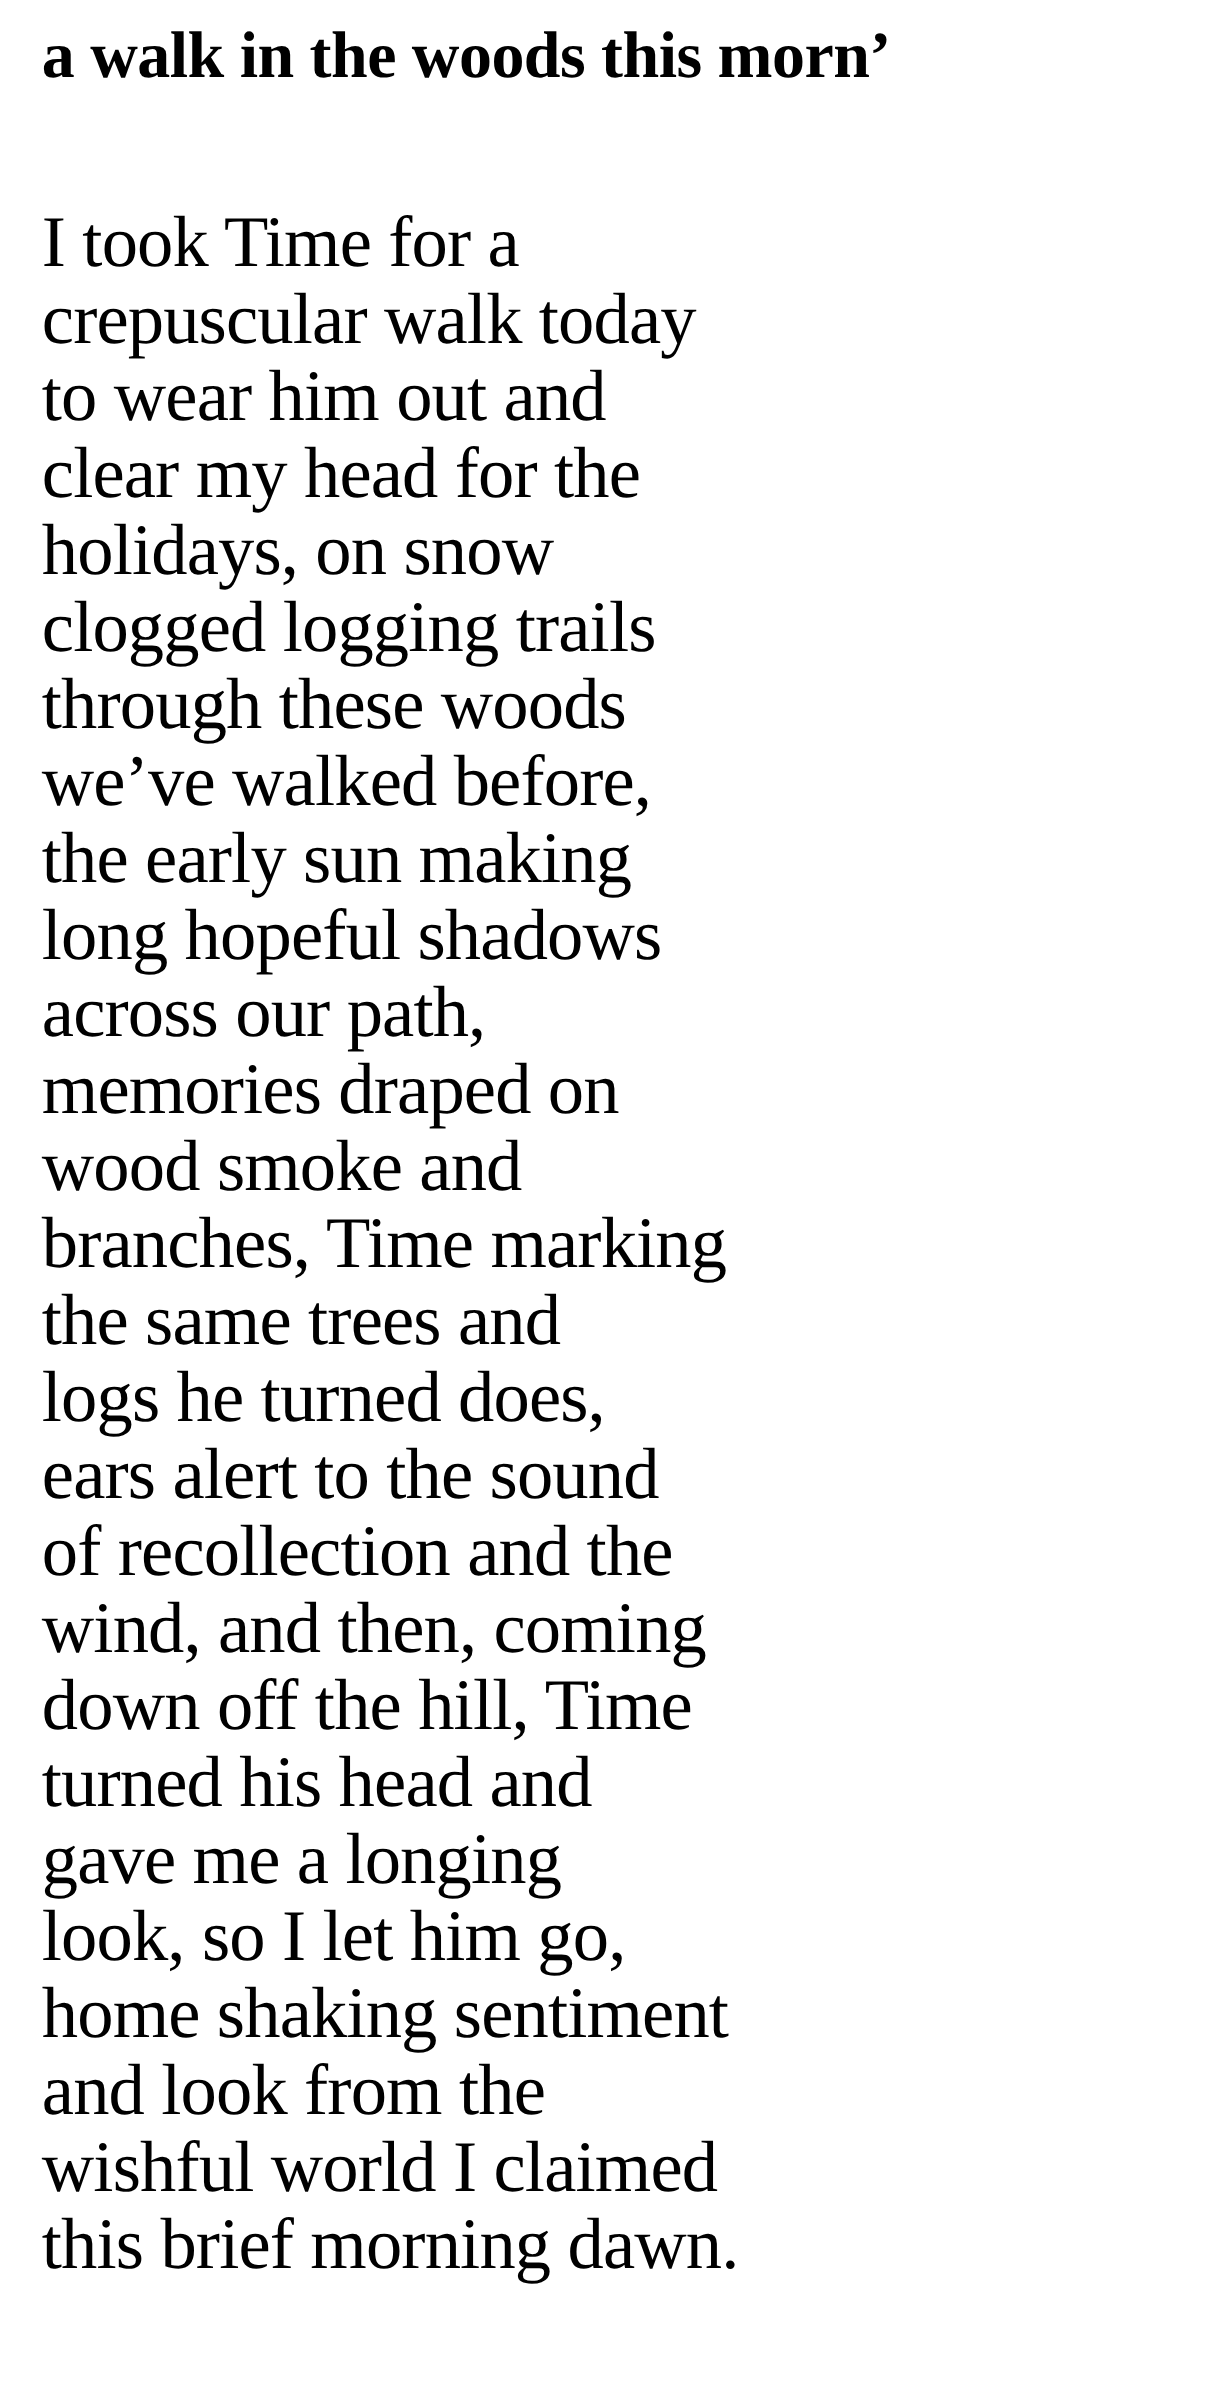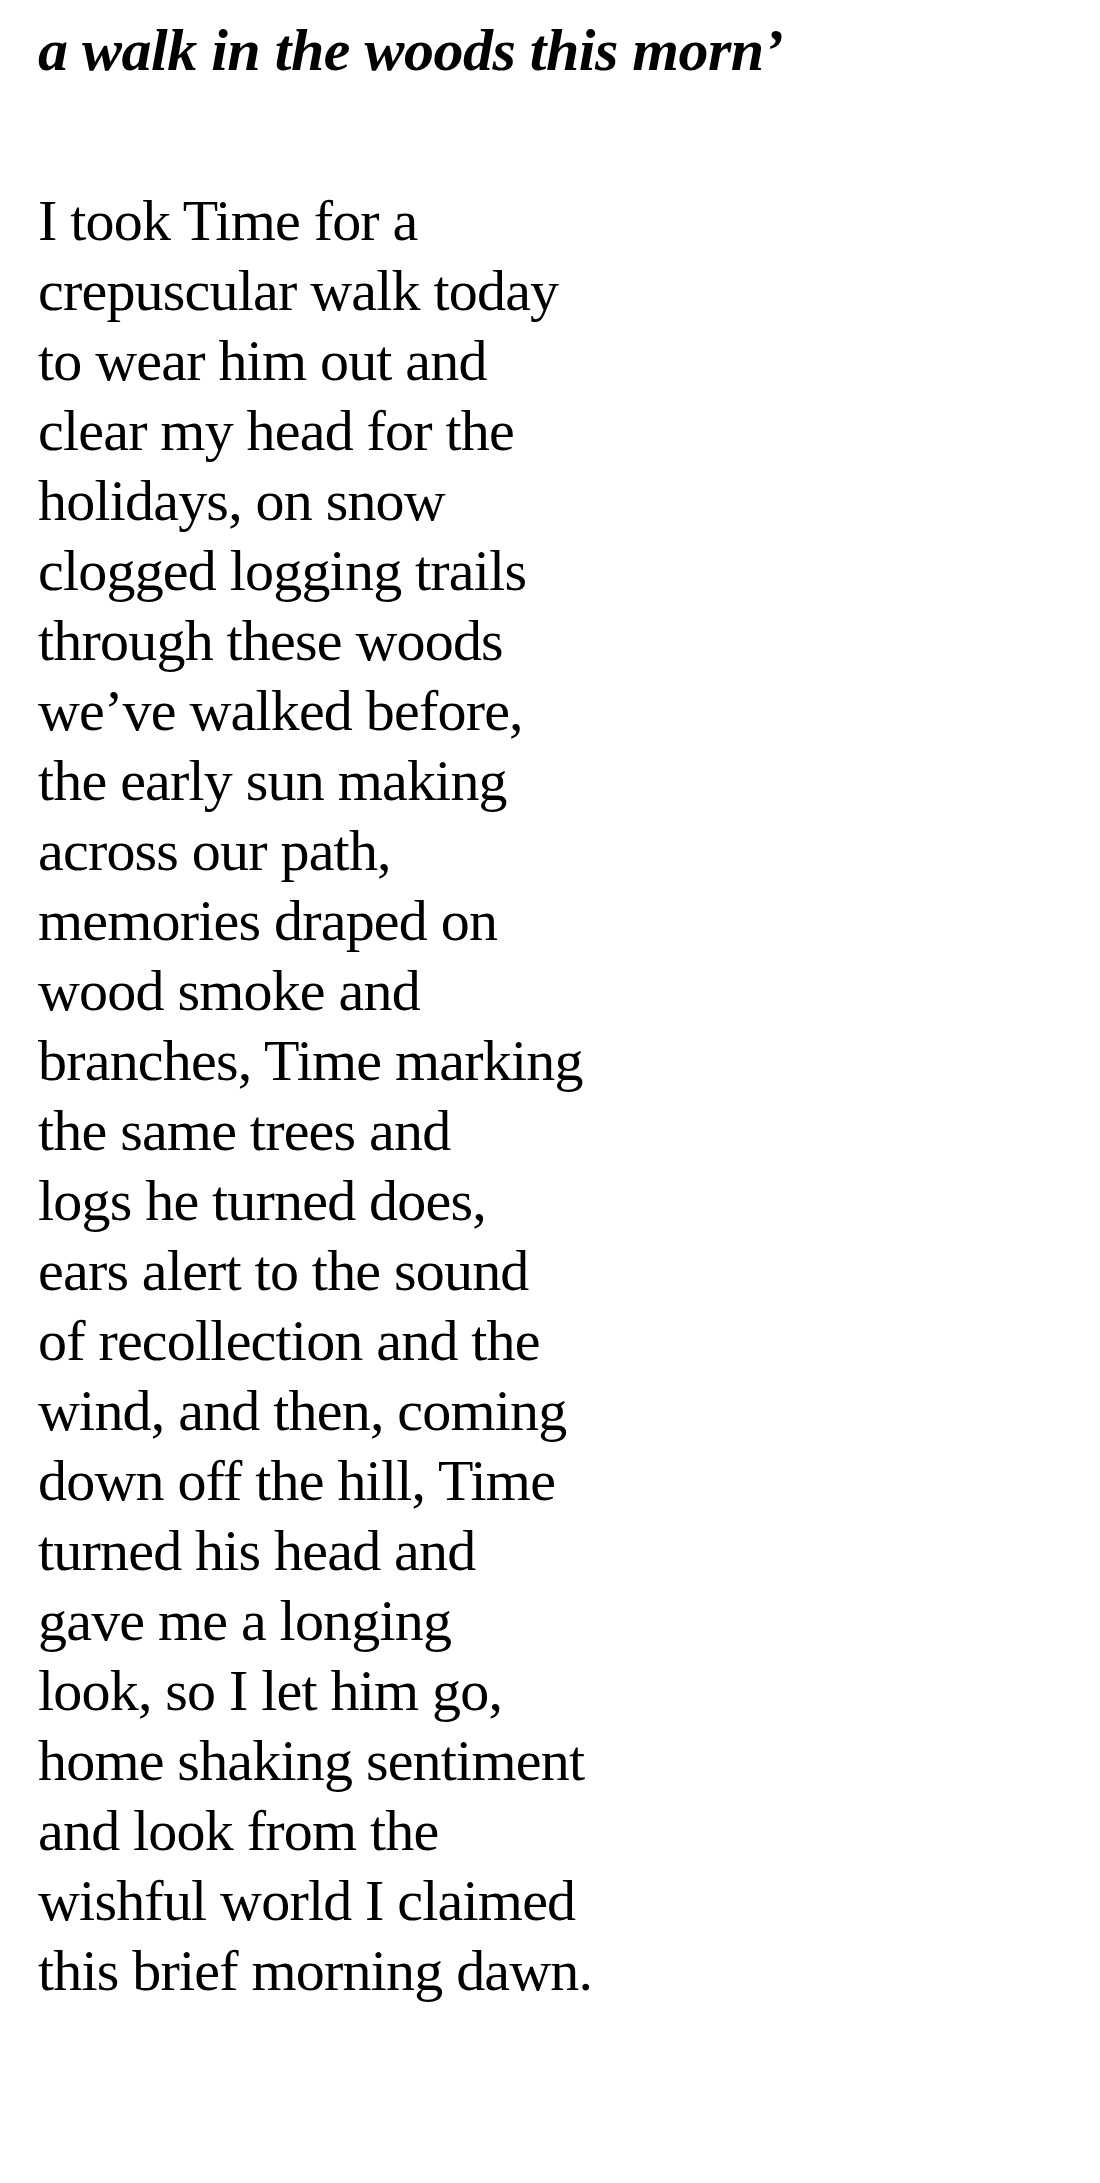--- a/index.html
+++ b/index.html
@@ -17,24 +17,23 @@
     background: #ffffff;
   }
   .title {
     margin: 0 0 100px 0;
     font-size: 60px;
     font-weight: 700;
     line-height: 1.2;
     letter-spacing: -0.5px;
     color: #000000;
     white-space: nowrap;
-    font-style: italic;
   }
   .poem {
-    font-size: 58px;
+    font-size: 66px;
     line-height: 70px;
     letter-spacing: -0.8px;
   }
   .poem .line {
     white-space: pre;
   }
 </style>
 </head>
 <body>
 
@@ -43,20 +42,21 @@
   <div class="poem">
     <div class="line">I took Time for a</div>
     <div class="line">crepuscular walk today</div>
     <div class="line">to wear him out and</div>
     <div class="line">clear my head for the</div>
     <div class="line">holidays, on snow</div>
     <div class="line">clogged logging trails</div>
     <div class="line">through these woods</div>
     <div class="line">we’ve walked before,</div>
     <div class="line">the early sun making</div>
+    <div class="line">long hopeful shadows</div>
     <div class="line">across our path,</div>
     <div class="line">memories draped on</div>
     <div class="line">wood smoke and</div>
     <div class="line">branches, Time marking</div>
     <div class="line">the same trees and</div>
     <div class="line">logs he turned does,</div>
     <div class="line">ears alert to the sound</div>
     <div class="line">of recollection and the</div>
     <div class="line">wind, and then, coming</div>
     <div class="line">down off the hill, Time</div>

